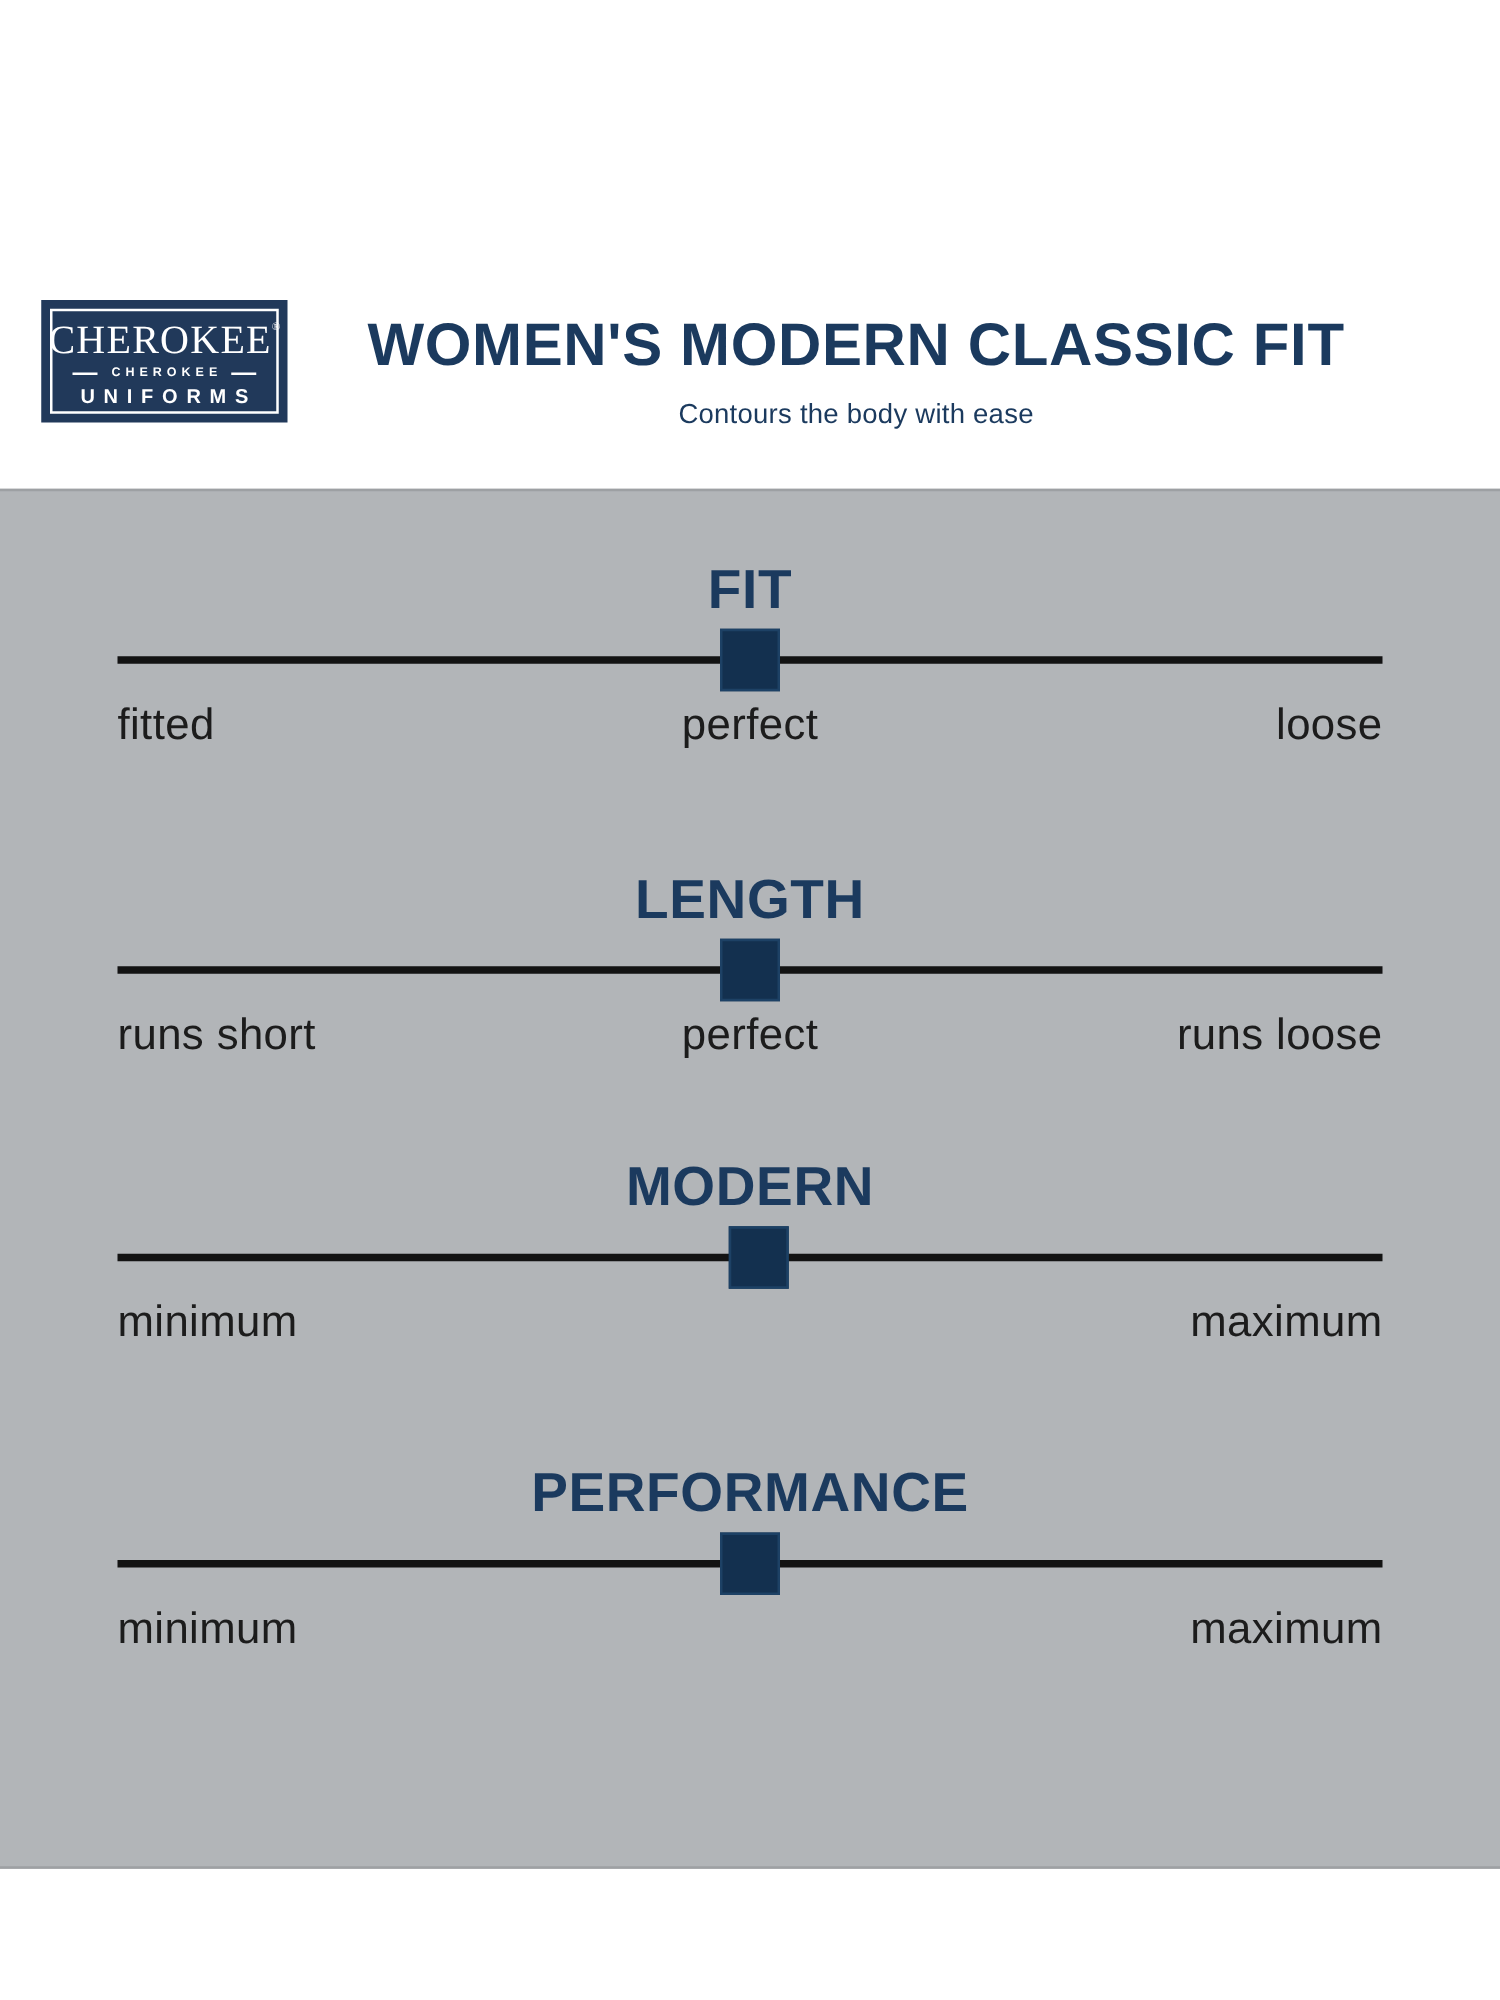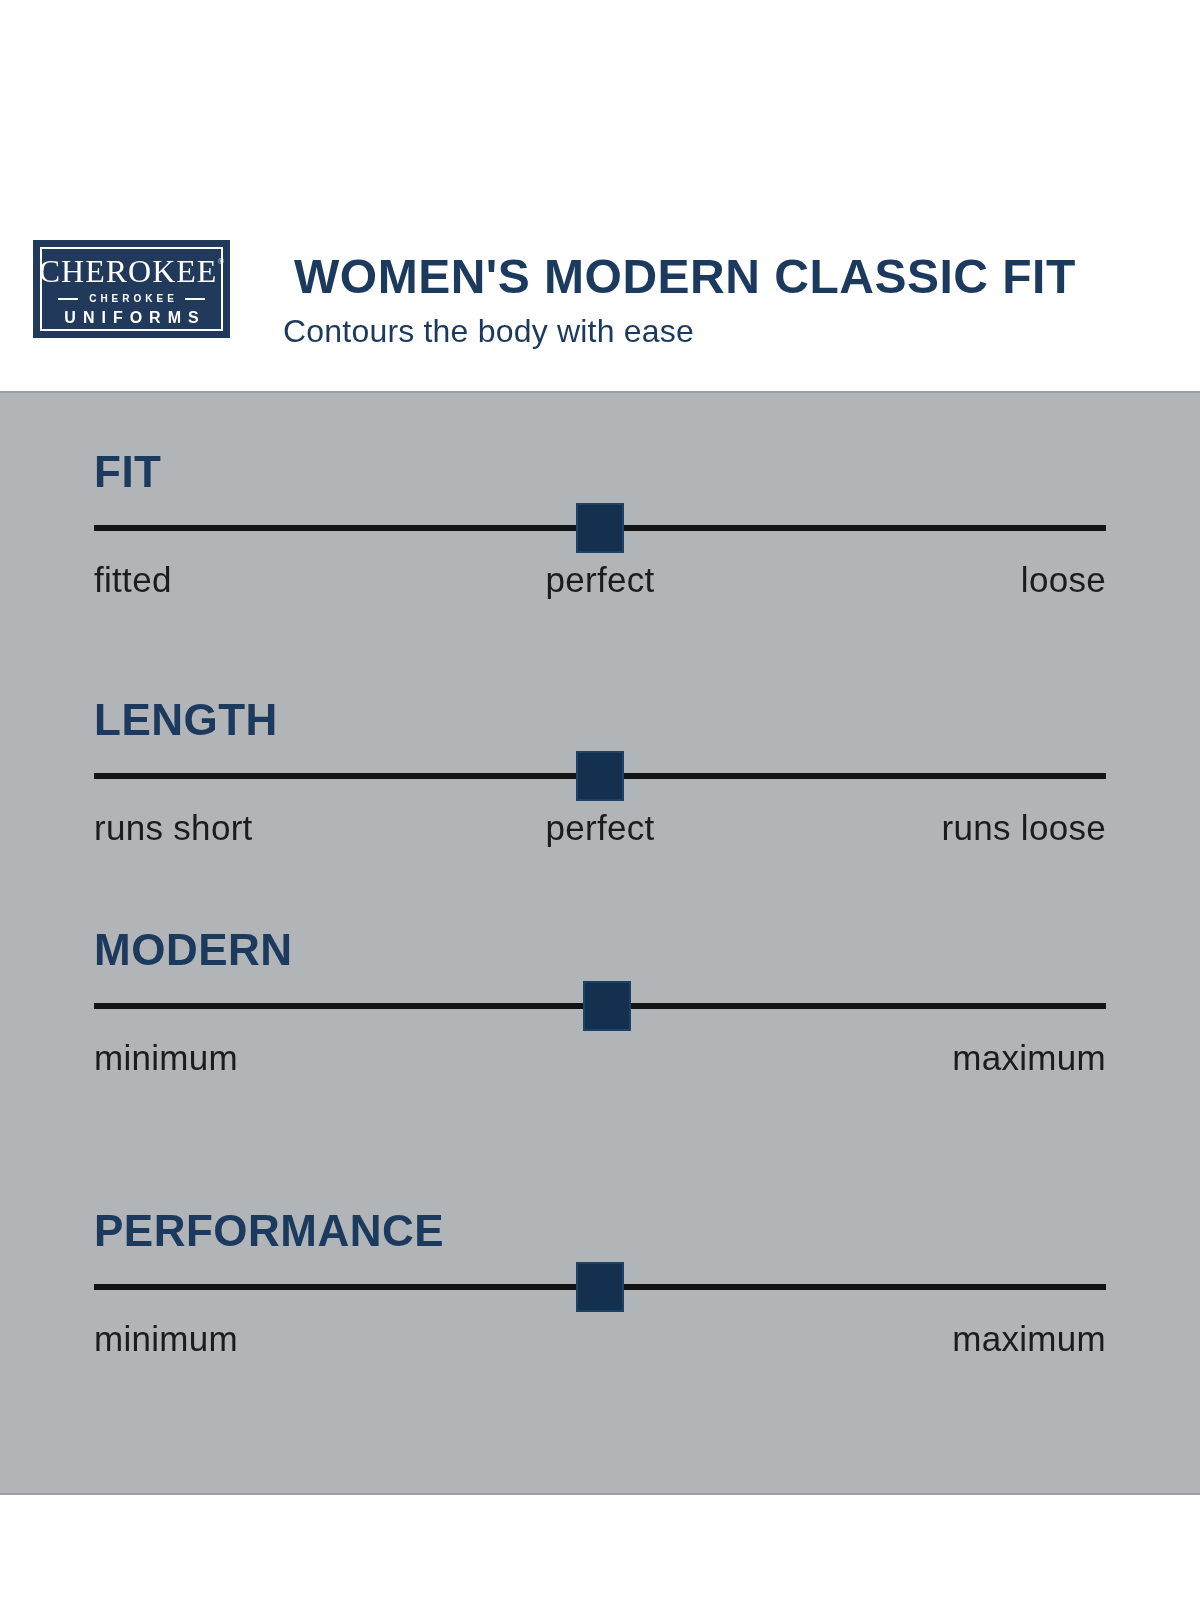--- a/index.html
+++ b/index.html
@@ -15,21 +15,21 @@
   }
   * { box-sizing: border-box; }
   html, body { margin: 0; padding: 0; }
   body {
     width: 1200px; height: 1600px;
     background: var(--white);
     font-family: "Liberation Sans", sans-serif;
     position: relative;
     overflow: hidden;
   }
-  .canvas { position: absolute; inset: 0; }
+  .canvas { position: absolute; inset: 0; text-align: center; }
 
   
   .logo {
     position: absolute; left: 33px; top: 240px;
     width: 197px; height: 98px;
     background: var(--logo_navy);
     display: flex; flex-direction: column; align-items: center; justify-content: center;
   }
   .logo::before {
     content: ""; position: absolute; inset: 7px;
@@ -55,21 +55,21 @@
     white-space: nowrap; text-indent: 7px;
   }
   .title-block { position: absolute; left: 283px; top: 240px; }
   .title-block h1 {
     margin: 11px; color: var(--navy);
     font-size: 48px; font-weight: bold; line-height: 52px; letter-spacing: 0.5px;
     white-space: nowrap;
   }
   .title-block p {
     margin: 0 0 0 0; color: var(--navy);
-    font-size: 32px; font-weight: 400; line-height: 34px; letter-spacing: 0.2px;
+    font-size: 22px; font-weight: 400; line-height: 34px; letter-spacing: 0.2px;
     white-space: nowrap;
   }
 
   
   .panel {
     position: absolute; left: 0; top: 391px;
     width: 1200px; height: 1104px;
     background: var(--panel_gray);
     border-top: 2px solid var(--panel_edge);
     border-bottom: 2px solid var(--panel_edge);
@@ -153,21 +153,21 @@
         <div class="line"></div>
         <div class="marker" style="left: 50.7%;"></div>
       </div>
       <div class="labels">
         <span class="l">minimum</span>
         <span class="c"></span>
         <span class="r">maximum</span>
       </div>
     </div>
 
-    <div class="scale-row" style="top:816px">
+    <div class="scale-row" style="top:780px">
       <h2>PERFORMANCE</h2>
       <div class="track">
         <div class="line"></div>
         <div class="marker" style="left: 50%;"></div>
       </div>
       <div class="labels">
         <span class="l">minimum</span>
         <span class="c"></span>
         <span class="r">maximum</span>
       </div>

